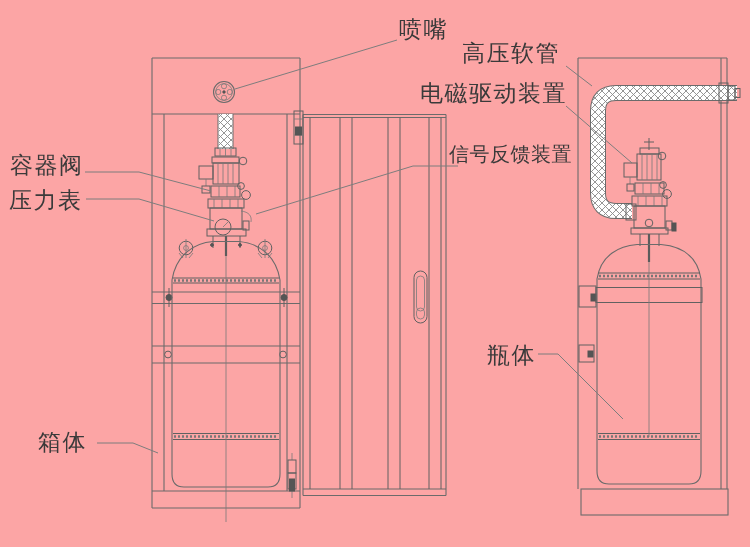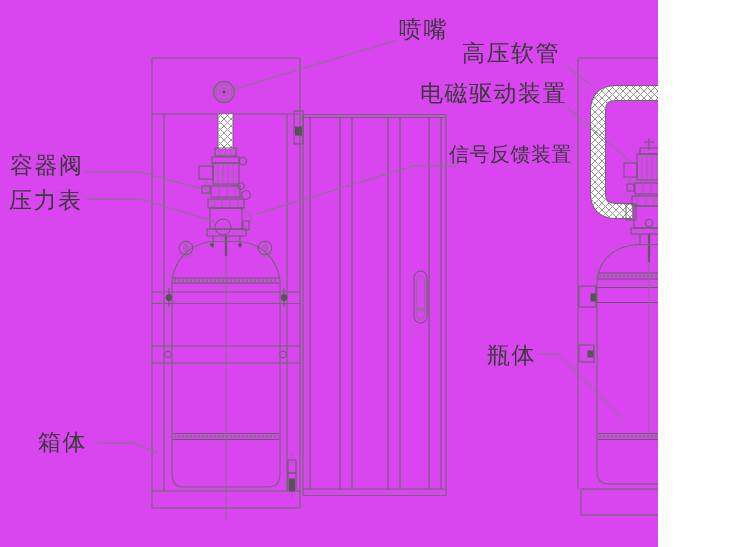--- a/index.html
+++ b/index.html
@@ -1,16 +1,16 @@
 <!DOCTYPE html>
 <html><head>
 <meta charset="utf-8">
 <style>
   html,body{margin:0;padding:0;background:#ffffff;}
-  .stage{position:relative;width:658px;height:547px;background:#d946ef;overflow:hidden;
+  .stage{position:relative;width:750px;height:547px;background:#fca5a5;overflow:hidden;
          font-family:"Liberation Sans", sans-serif;}
   svg{position:absolute;left:0;top:0;}
   .ln{fill:none;stroke:#6b6b6b;stroke-width:1.1;}
   .ln-thin{fill:none;stroke:#7a7a7a;stroke-width:0.8;}
   .ln-med{fill:none;stroke:#616161;stroke-width:1;}
   .leader{fill:none;stroke:#7d7d7d;stroke-width:1;}
   .fillDark{fill:#555;stroke:#555;}
   .lbl{fill:#3a3a3a;font-size:23px;letter-spacing:1.5px;font-family:"Liberation Sans",sans-serif;}
   .lbl-s{fill:#3a3a3a;font-size:20px;letter-spacing:0.5px;font-family:"Liberation Sans",sans-serif;}
 </style>

